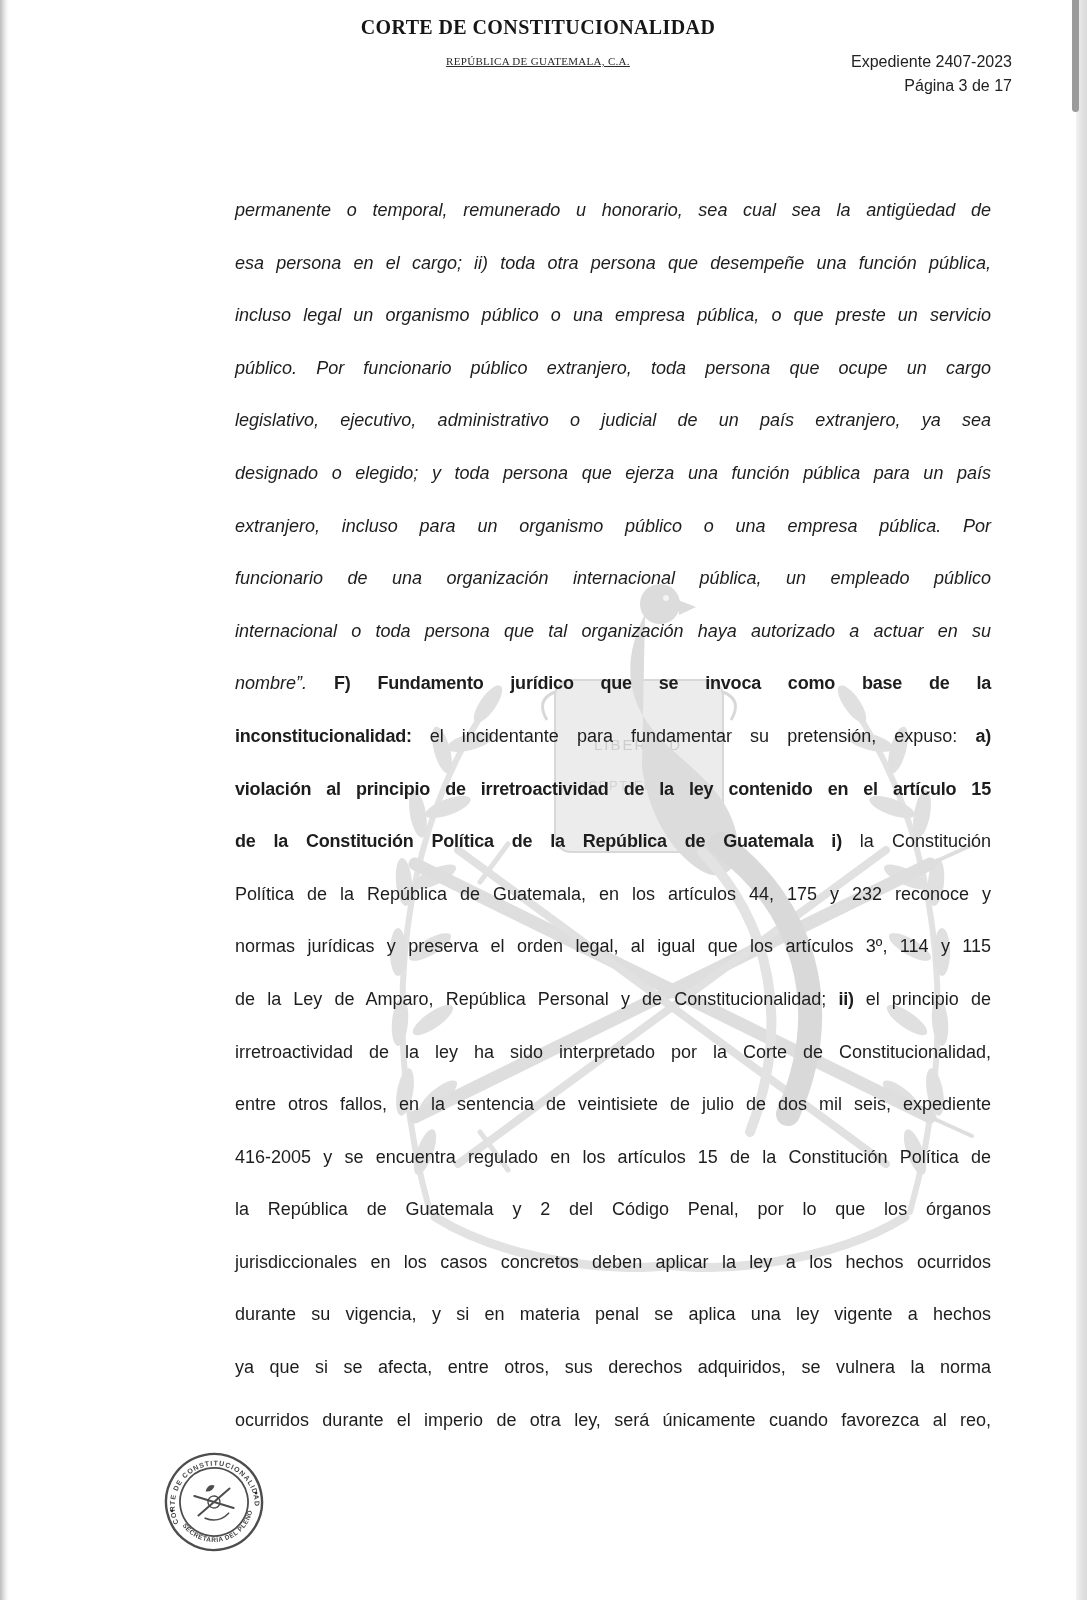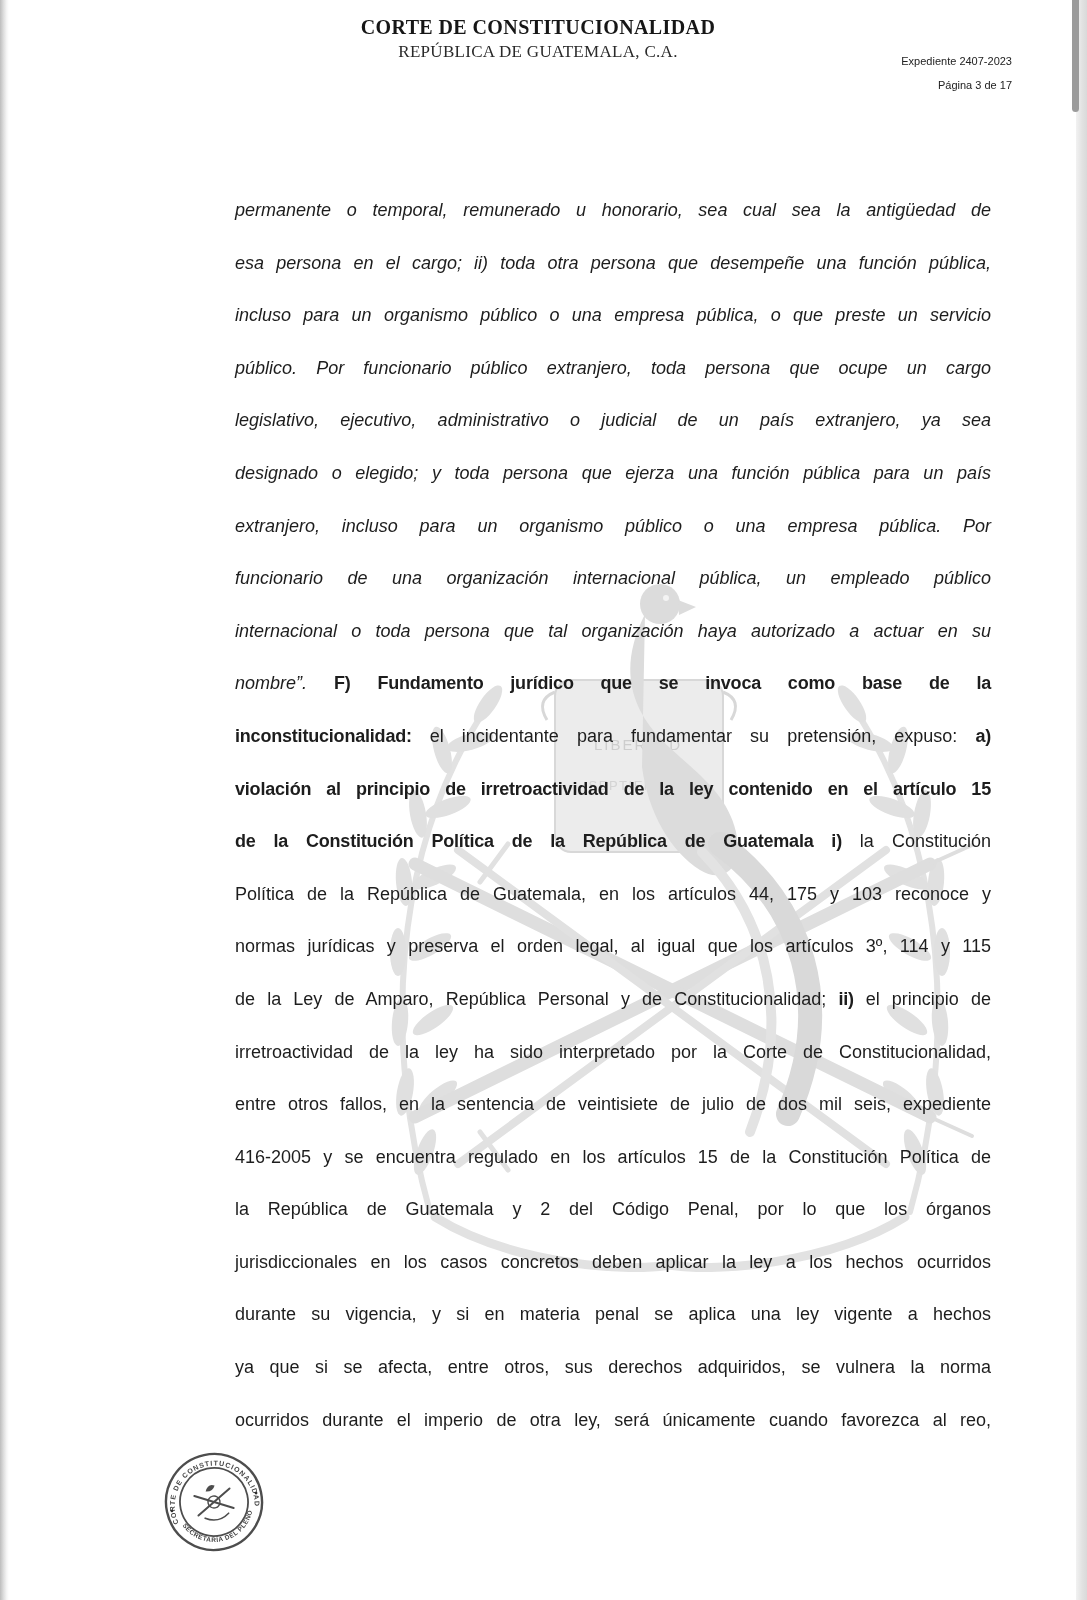--- a/index.html
+++ b/index.html
@@ -14,26 +14,27 @@
     background:linear-gradient(to right,#bdbdbd 0,#dedede 40%,#f6f6f6 75%,#ffffff 100%);
   }
 
   
   .header-center { position:absolute; left:0; top:16px; width:1076px; text-align:center; }
   .court-title {
     font-family:"Liberation Serif", serif; font-weight:bold; font-size:20px;
     letter-spacing:0.4px; color:#161616;
   }
   .court-subtitle {
-    font-family:"Liberation Serif", serif; font-size:17px; color:#2a2a2a; margin-top:3px;
+    font-family:"Liberation Serif", serif; font-size:11px; color:#2a2a2a; margin-top:16px;
     letter-spacing:0.3px;
+    text-decoration:underline;
   }
   .case-info {
     position:absolute; top:50px; right:64px; text-align:right;
-    font-size:11px; line-height:23.5px; color:#222222;
+    font-size:16px; line-height:23.5px; color:#222222;
   }
 
   
   .body-text {
     position:absolute; left:235px; top:184px; width:756px;
     font-size:18px; color:var(--text-color,#1d1d1d);
   }
   .line {
     height:52.6px; line-height:52.6px;
     text-align:justify; text-align-last:justify;
@@ -123,32 +124,32 @@
   </div>
 
   <div class="case-info">
     <div>Expediente 2407-2023</div>
     <div>Página 3 de 17</div>
   </div>
 
   <div class="body-text">
       <div class="line"><span class="italic">permanente o temporal, remunerado u honorario, sea cual sea la antigüedad de</span></div>
       <div class="line"><span class="italic">esa persona en el cargo; ii) toda otra persona que desempeñe una función pública,</span></div>
-      <div class="line"><span class="italic">incluso para un organismo público o una empresa pública, o que preste un servicio</span></div>
+      <div class="line"><span class="italic">incluso legal un organismo público o una empresa pública, o que preste un servicio</span></div>
       <div class="line"><span class="italic">público. Por funcionario público extranjero, toda persona que ocupe un cargo</span></div>
       <div class="line"><span class="italic">legislativo, ejecutivo, administrativo o judicial de un país extranjero, ya sea</span></div>
       <div class="line"><span class="italic">designado o elegido; y toda persona que ejerza una función pública para un país</span></div>
       <div class="line"><span class="italic">extranjero, incluso para un organismo público o una empresa pública. Por</span></div>
       <div class="line"><span class="italic">funcionario de una organización internacional pública, un empleado público</span></div>
       <div class="line"><span class="italic">internacional o toda persona que tal organización haya autorizado a actuar en su</span></div>
       <div class="line"><span class="italic">nombre”. </span><span class="bold">F) Fundamento jurídico que se invoca como base de la</span></div>
       <div class="line"><span class="bold">inconstitucionalidad: </span><span class="regular">el incidentante para fundamentar su pretensión, expuso: </span><span class="bold">a)</span></div>
       <div class="line"><span class="bold">violación al principio de irretroactividad de la ley contenido en el artículo 15</span></div>
       <div class="line"><span class="bold">de la Constitución Política de la República de Guatemala i) </span><span class="regular">la Constitución</span></div>
-      <div class="line"><span class="regular">Política de la República de Guatemala, en los artículos 44, 175 y 103 reconoce y</span></div>
+      <div class="line"><span class="regular">Política de la República de Guatemala, en los artículos 44, 175 y 232 reconoce y</span></div>
       <div class="line"><span class="regular">normas jurídicas y preserva el orden legal, al igual que los artículos 3º, 114 y 115</span></div>
       <div class="line"><span class="regular">de la Ley de Amparo, República Personal y de Constitucionalidad; </span><span class="bold">ii) </span><span class="regular">el principio de</span></div>
       <div class="line"><span class="regular">irretroactividad de la ley ha sido interpretado por la Corte de Constitucionalidad,</span></div>
       <div class="line"><span class="regular">entre otros fallos, en la sentencia de veintisiete de julio de dos mil seis, expediente</span></div>
       <div class="line"><span class="regular">416-2005 y se encuentra regulado en los artículos 15 de la Constitución Política de</span></div>
       <div class="line"><span class="regular">la República de Guatemala y 2 del Código Penal, por lo que los órganos</span></div>
       <div class="line"><span class="regular">jurisdiccionales en los casos concretos deben aplicar la ley a los hechos ocurridos</span></div>
       <div class="line"><span class="regular">durante su vigencia, y si en materia penal se aplica una ley vigente a hechos</span></div>
       <div class="line"><span class="regular">ya que si se afecta, entre otros, sus derechos adquiridos, se vulnera la norma</span></div>
       <div class="line"><span class="regular">ocurridos durante el imperio de otra ley, será únicamente cuando favorezca al reo,</span></div>

